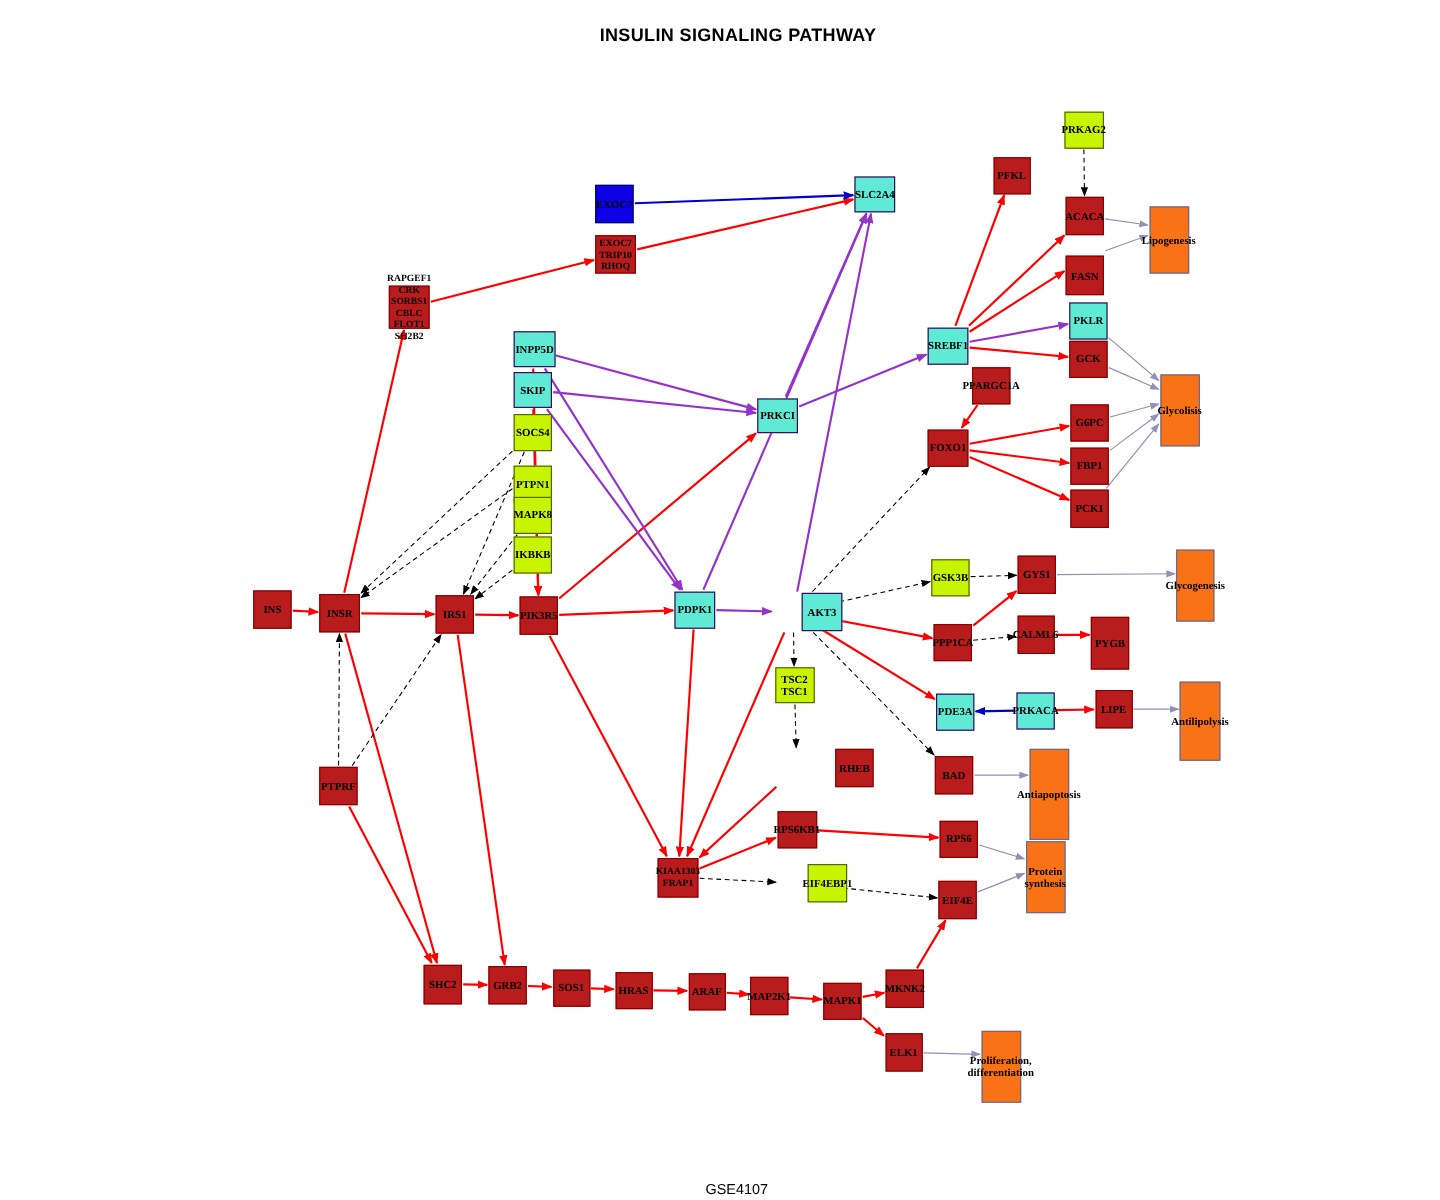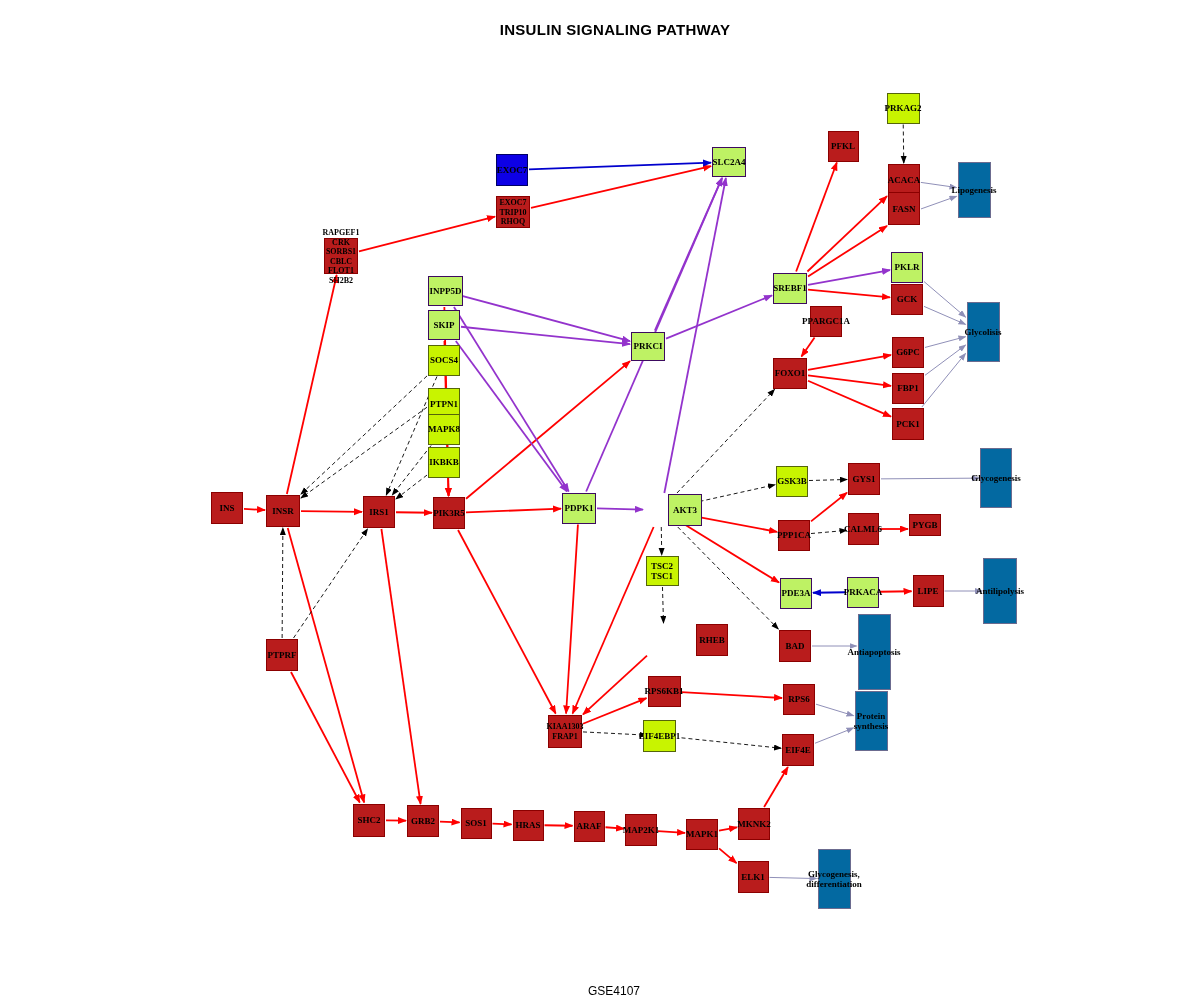--- a/index.html
+++ b/index.html
@@ -17,24 +17,24 @@
     font-family:"Liberation Sans",sans-serif;font-size:12px;color:#000;
   }
   svg.edges{position:absolute;left:0;top:0;}
   .node{position:absolute;box-sizing:border-box;border:1px solid #000;}
   .node .nlabel{
     position:absolute;left:50%;top:50%;transform:translate(-50%,-50%);
     white-space:pre;text-align:center;font-weight:bold;font-size:9px;
     line-height:10px;color:#000;width:max-content;
   }
   .gene-red{background:#b91c1c;border-color:#8b0000;}
-  .gene-purple{background:#bef264;border-color:#3c0a5f;}
+  .gene-purple{background:#5eead4;border-color:#3c0a5f;}
   .gene-green{background:#c8f400;border-color:#55650a;}
   .gene-blue{background:#0d00e6;border-color:#000066;}
-  .process{background:#0369a1;border-color:#6b6b8f;}
+  .process{background:#f97316;border-color:#6b6b8f;margin-top:10px;}
 </style>
 </head>
 <body>
 
 <div class="canvas">
   <div class="title">INSULIN SIGNALING PATHWAY</div>
 
   <svg class="edges" id="edges" width="1200" height="1000">
     <defs>
       <marker id="ah-red" markerUnits="userSpaceOnUse" markerWidth="9" markerHeight="8" refX="8" refY="3.5" orient="auto">
@@ -223,39 +223,39 @@
       </div>
       <div class="node gene-red" style="left: 892px; top: 408px; width: 32px; height: 32px;">
         <span class="nlabel">PCK1</span>
       </div>
       <div class="node gene-red" style="left: 827.5px; top: 130.5px; width: 31px; height: 31px;">
         <span class="nlabel">PFKL</span>
       </div>
       <div class="node gene-red" style="left: 888px; top: 164px; width: 32px; height: 32px;">
         <span class="nlabel">ACACA</span>
       </div>
-      <div class="node gene-red" style="left: 888px; top: 192px; width: 32px; height: 33px;">
+      <div class="node gene-red" style="left: 888px; top: 213px; width: 32px; height: 33px;">
         <span class="nlabel">FASN</span>
       </div>
       <div class="node gene-green" style="left: 886.5px; top: 92.5px; width: 33px; height: 31px;">
         <span class="nlabel">PRKAG2</span>
       </div>
       <div class="node gene-green" style="left: 776px; top: 465.5px; width: 32px; height: 31px;">
         <span class="nlabel">GSK3B</span>
       </div>
       <div class="node gene-red" style="left: 848px; top: 463px; width: 32px; height: 32px;">
         <span class="nlabel">GYS1</span>
       </div>
       <div class="node gene-red" style="left: 778px; top: 519.5px; width: 32px; height: 31px;">
         <span class="nlabel">PPP1CA</span>
       </div>
       <div class="node gene-red" style="left: 847.5px; top: 513px; width: 31px; height: 32px;">
         <span class="nlabel">CALML6</span>
       </div>
-      <div class="node gene-red" style="left: 909px; top: 513.5px; width: 32px; height: 22px;">
+      <div class="node gene-red" style="left: 909px; top: 513.5px; width: 32px; height: 44px;">
         <span class="nlabel">PYGB</span>
       </div>
       <div class="node gene-purple" style="left: 780px; top: 577.5px; width: 32px; height: 31px;">
         <span class="nlabel">PDE3A</span>
       </div>
       <div class="node gene-purple" style="left: 847px; top: 576.5px; width: 32px; height: 31px;">
         <span class="nlabel">PRKACA</span>
       </div>
       <div class="node gene-red" style="left: 912.5px; top: 575px; width: 31px; height: 32px;">
         <span class="nlabel">LIPE</span>
@@ -270,21 +270,21 @@
       <div class="node gene-red" style="left: 648px; top: 624px; width: 32px; height: 32px; margin-left: 48px;">
         <span class="nlabel">RHEB</span>
       </div>
       <div class="node gene-red" style="left: 647.5px; top: 675.5px; width: 33px; height: 31px;">
         <span class="nlabel">RPS6KB1</span>
       </div>
       <div class="node gene-red" style="left: 548px; top: 714.5px; width: 34px; height: 33px;">
         <span class="nlabel" style="font-size: 8px; line-height: 9.5px;">KIAA1303
 FRAP1</span>
       </div>
-      <div class="node gene-green" style="left: 643px; top: 720px; width: 33px; height: 32px;">
+      <div class="node gene-green" style="left: 673px; top: 720px; width: 33px; height: 32px;">
         <span class="nlabel">EIF4EBP1</span>
       </div>
       <div class="node gene-red" style="left: 783px; top: 683.5px; width: 32px; height: 31px;">
         <span class="nlabel">RPS6</span>
       </div>
       <div class="node gene-red" style="left: 782px; top: 734px; width: 32px; height: 32px;">
         <span class="nlabel">EIF4E</span>
       </div>
       <div class="node gene-red" style="left: 353px; top: 803.5px; width: 32px; height: 33px;">
         <span class="nlabel">SHC2</span>
@@ -326,19 +326,19 @@
         <span class="nlabel">Antilipolysis</span>
       </div>
       <div class="node process" style="left: 857.5px; top: 614px; width: 33px; height: 76px;">
         <span class="nlabel">Antiapoptosis</span>
       </div>
       <div class="node process" style="left: 854.5px; top: 691px; width: 33px; height: 60px;">
         <span class="nlabel">Protein
 synthesis</span>
       </div>
       <div class="node process" style="left: 817.5px; top: 849px; width: 33px; height: 60px;">
-        <span class="nlabel">Glycogenesis,
+        <span class="nlabel">Proliferation,
 differentiation</span>
       </div>
     </div>
 
   <div class="footer">GSE4107</div>
 </div>
 
 </body></html>

